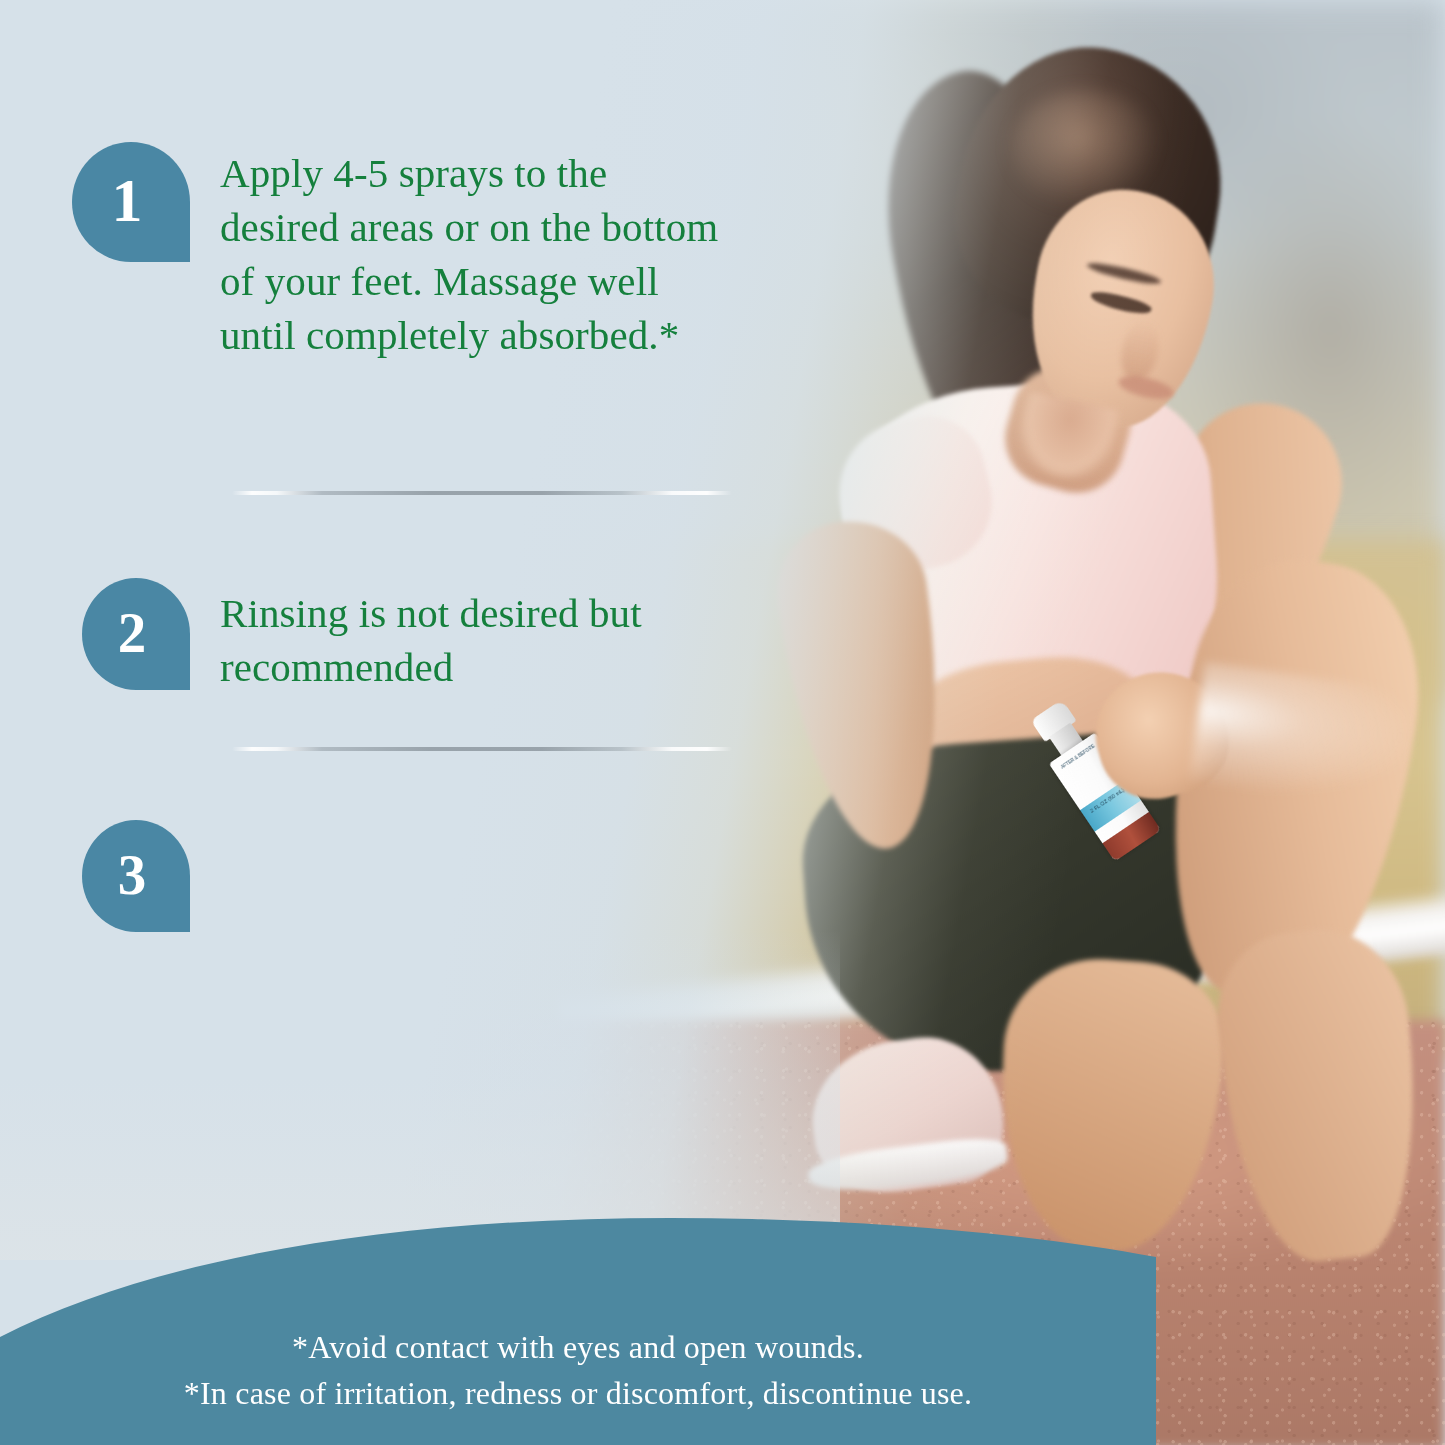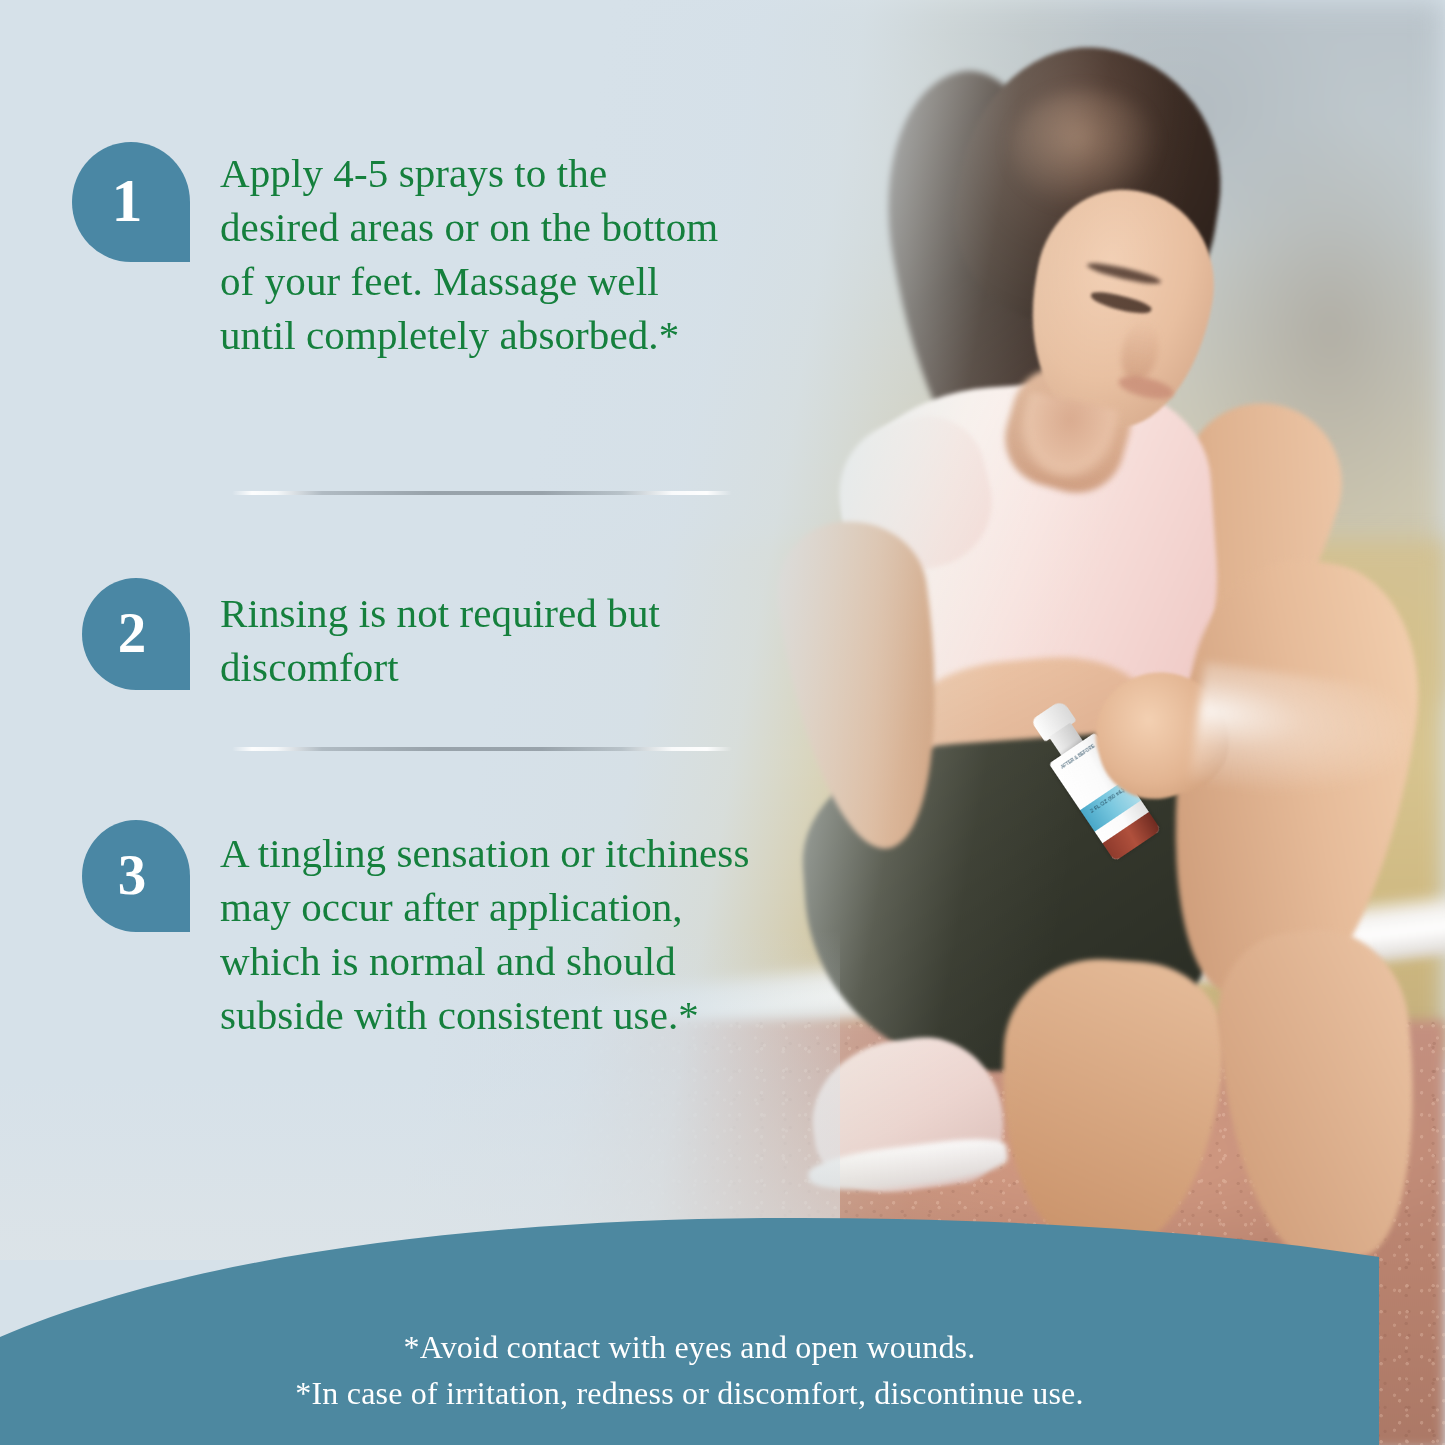--- a/index.html
+++ b/index.html
@@ -465,21 +465,21 @@
     border-radius: 2px;
   }
   .divider-1 { top: 491px; }
   .divider-2 { top: 747px; }
 
   
   .footer {
     position: absolute;
     left: 0;
     bottom: 0;
-    width: 1379px;
+    width: 1156px;
     height: 260px;
   }
   .footer-curve {
     position: absolute;
     left: 0;
     top: 0;
     width: 100%;
     height: 100%;
     display: block;
   }
@@ -558,28 +558,27 @@
       <div class="badge badge-1">
         <span class="badge-num">1</span>
       </div>
       <div class="step-text">Apply 4-5 sprays to the desired areas or on the bottom of your feet. Massage well until completely absorbed.*</div>
     </div>
 
     <div class="step step-2">
       <div class="badge badge-2">
         <span class="badge-num">2</span>
       </div>
-      <div class="step-text">Rinsing is not required but discomfort</div>
+      <div class="step-text">Rinsing is not desired but recommended</div>
     </div>
 
     <div class="step step-3">
       <div class="badge badge-3">
         <span class="badge-num">3</span>
       </div>
-      <div class="step-text">A tingling sensation or itchiness may occur after application, which is normal and should subside with consistent use.*</div>
     </div>
 
   </div>
 
   <div class="divider divider-1"></div>
   <div class="divider divider-2"></div>
 
   <div class="footer">
     <svg class="footer-curve" viewBox="0 0 1445 260" preserveAspectRatio="none">
       <path d="M0,152 C220,62 560,26 940,34 C1140,38 1310,52 1445,72 L1445,260 L0,260 Z" fill="#4d88a0"></path>

